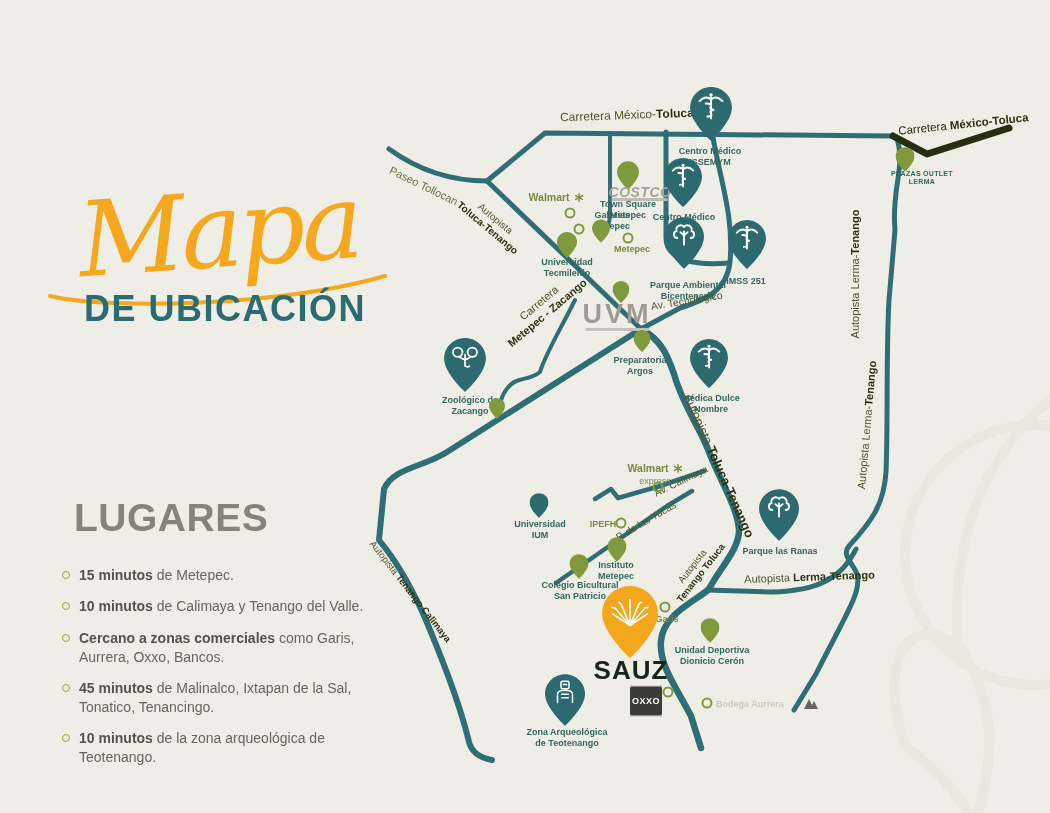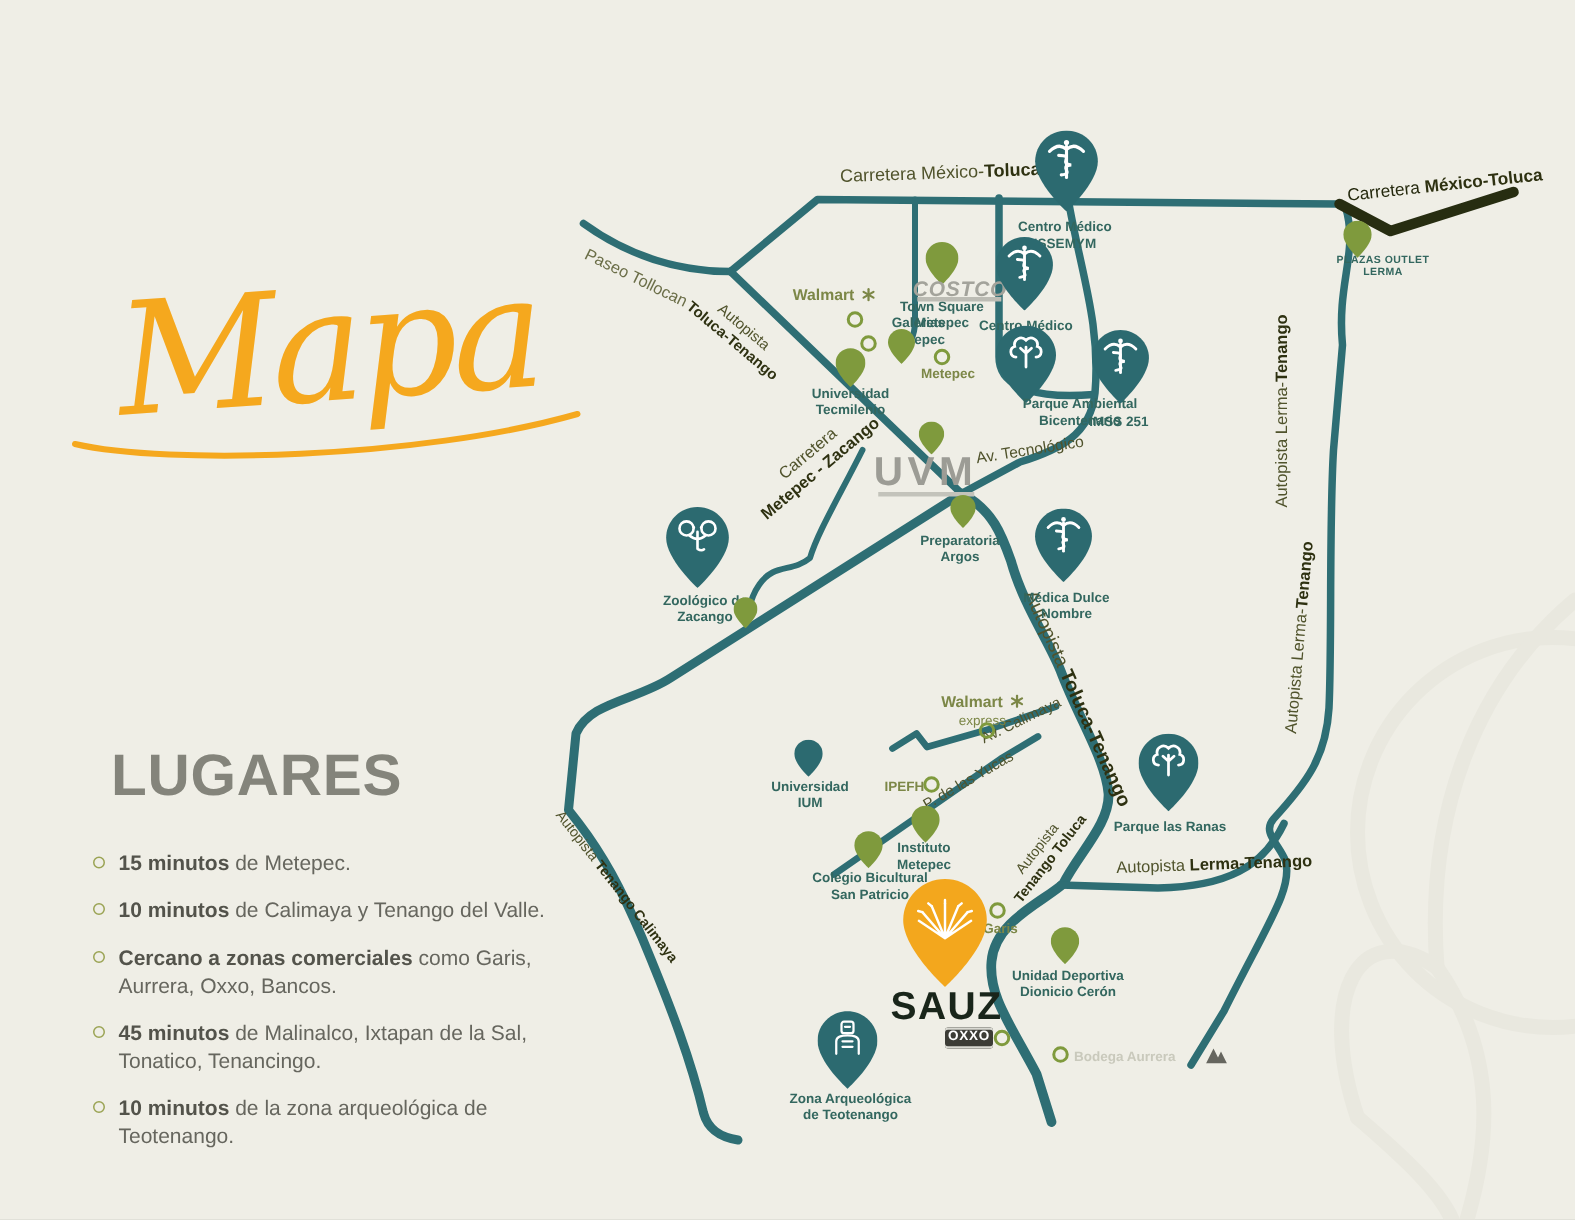--- a/index.html
+++ b/index.html
@@ -45,22 +45,22 @@
   .sauz-word{
     position:absolute;transform:translateX(-50%);
     font-size:26px;font-weight:700;color:#19251a;letter-spacing:1px;
   }
   .brand-costco{position:absolute;transform:translateX(-50%);color:#a3a39b;font-weight:700;font-style:italic;font-size:14px;letter-spacing:.5px;text-align:center;line-height:.6;}
   .brand-costco .strip{display:block;height:3px;background:#bcbcb4;width:56px;margin:2px auto 0;}
   .brand-uvm{position:absolute;transform:translateX(-50%);color:#9c9c95;font-weight:700;font-size:27px;letter-spacing:3px;text-align:left;line-height:.7;}
   .brand-uvm .strip{display:block;height:3px;background:#c3c3bb;width:64px;margin:4px auto 0;}
   .walmart{position:absolute;transform:translateX(-50%);color:#7c8747;font-weight:700;font-size:10.5px;white-space:nowrap;text-align:center;line-height:1.1;}
   .oxxo{
-    position:absolute;transform:translateX(-50%);width:32px;height:14px;background:#3c3c36;border-radius:2px;
-    color:#fff;font-weight:700;font-size:9px;letter-spacing:.5px;display:flex;align-items:flex-start;justify-content:center;
+    position:absolute;transform:translateX(-50%);width:32px;height:32px;background:#3c3c36;border-radius:2px;
+    color:#fff;font-weight:700;font-size:9px;letter-spacing:.5px;display:flex;align-items:center;justify-content:center;
     box-shadow:inset 0 1.5px 0 #d9d9d2, inset 0 -1.5px 0 #d9d9d2;
   }
   .aurrera{position:absolute;display:flex;align-items:center;gap:20px;color:#c9c9bc;font-size:9px;font-weight:700;white-space:nowrap;}
 </style>
 </head>
 <body>
 
 <div class="canvas">
 
   <svg class="roads" width="1050" height="813" viewBox="0 0 1050 813">
@@ -87,20 +87,21 @@
       <path stroke-width="5" d="M897,138 C906,168 891,188 895,230 L889,300 C886,350 888,430 886,472 C884,505 871,522 849,546 C841,555 853,563 857,574 C862,592 846,614 816,674 L794,710"></path>
       <path stroke-width="5" d="M856,549 C842,578 818,591 772,592 L707,590"></path>
     </g>
     <path stroke="#272d11" stroke-width="7" fill="none" stroke-linecap="round" stroke-linejoin="round" d="M893,136 L927,154 L1009,128"></path>
   </svg>
 
   <div class="script-title">Mapa</div>
   <svg class="script-swash" width="360" height="60">
     <path d="M10,38 C70,52 240,48 345,18" stroke="#f5a81e" stroke-width="4" fill="none" stroke-linecap="round"></path>
   </svg>
+  <div class="sub-title">DE UBICACIÓN</div>
 
   <div class="nearby">
     <div class="nearby-heading">
       <span>LUGARES</span><br>
     </div>
     <div class="nearby-list">
       <div class="nearby-item">
         <span class="bullet-ring"></span>
         <span><b>15 minutos</b><span> de Metepec.</span></span>
       </div>
@@ -235,21 +236,21 @@
     <span>Universidad</span><br><span>Tecmilenio</span>
   </div>
 
   <svg class="pin" style="left:684px;top:269px;" width="40" height="52" viewBox="0 0 24 31">
     <path d="M12 0C5.4 0 0 5.3 0 11.8 0 20.2 12 31 12 31s12-10.8 12-19.2C24 5.3 18.6 0 12 0z" fill="#2c6a70"></path>
     <g stroke="#fff" fill="none" stroke-width="1.1" stroke-linecap="round">
       <path d="M8 12.5 C5.5 12.5 5.2 9 7.5 8.3 C6.8 5.5 10 3.8 12 5.8 C14 3.8 17.2 5.5 16.5 8.3 C18.8 9 18.5 12.5 16 12.5"></path>
       <path d="M12 16.5 V8.5 M12 11 L9.8 9 M12 11 L14.2 9"></path>
     </g>
   </svg>
-  <div class="lbl" style="left:688px;top:264px;margin-left:32px;">
+  <div class="lbl" style="left:688px;top:280px;">
     <span>Parque Ambiental</span><br><span>Bicentenario</span>
   </div>
 
   <svg class="pin" style="left:747px;top:269px;" width="38" height="49" viewBox="0 0 24 31">
     <path d="M12 0C5.4 0 0 5.3 0 11.8 0 20.2 12 31 12 31s12-10.8 12-19.2C24 5.3 18.6 0 12 0z" fill="#2c6a70"></path>
     <g stroke="#fff" fill="none" stroke-width="1.2" stroke-linecap="round">
       <circle cx="12" cy="4.6" r="1" fill="#fff" stroke="none"></circle>
       <line x1="12" y1="6" x2="12" y2="18"></line>
       <path d="M5.5 8 Q9 4.5 12 7.2 M18.5 8 Q15 4.5 12 7.2"></path>
       <path d="M9 9.5 C15.5 9.5 8.5 12.5 13.8 13.2 C8.5 13.8 15.5 16.5 10 17"></path>

